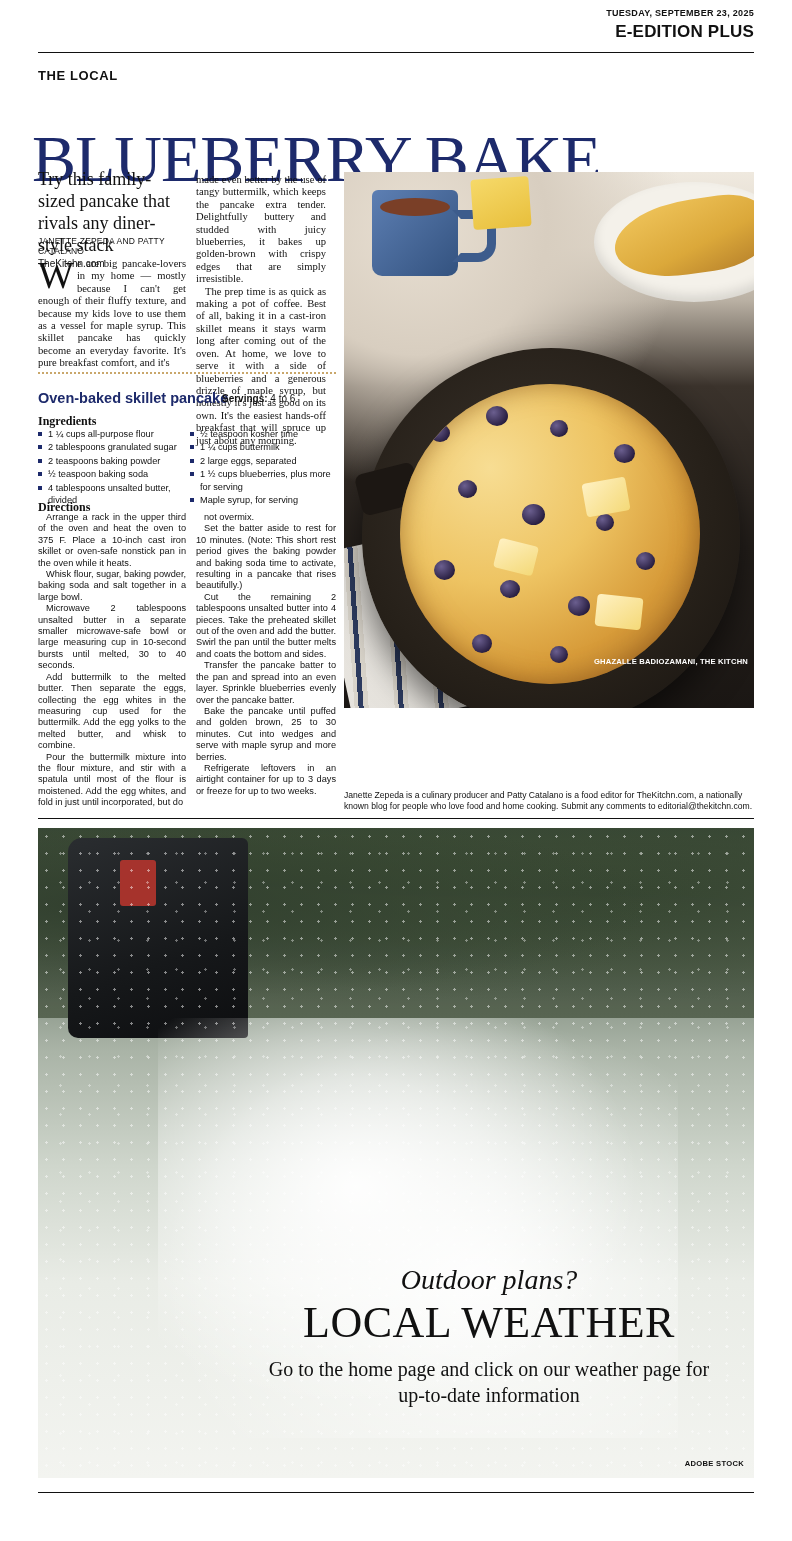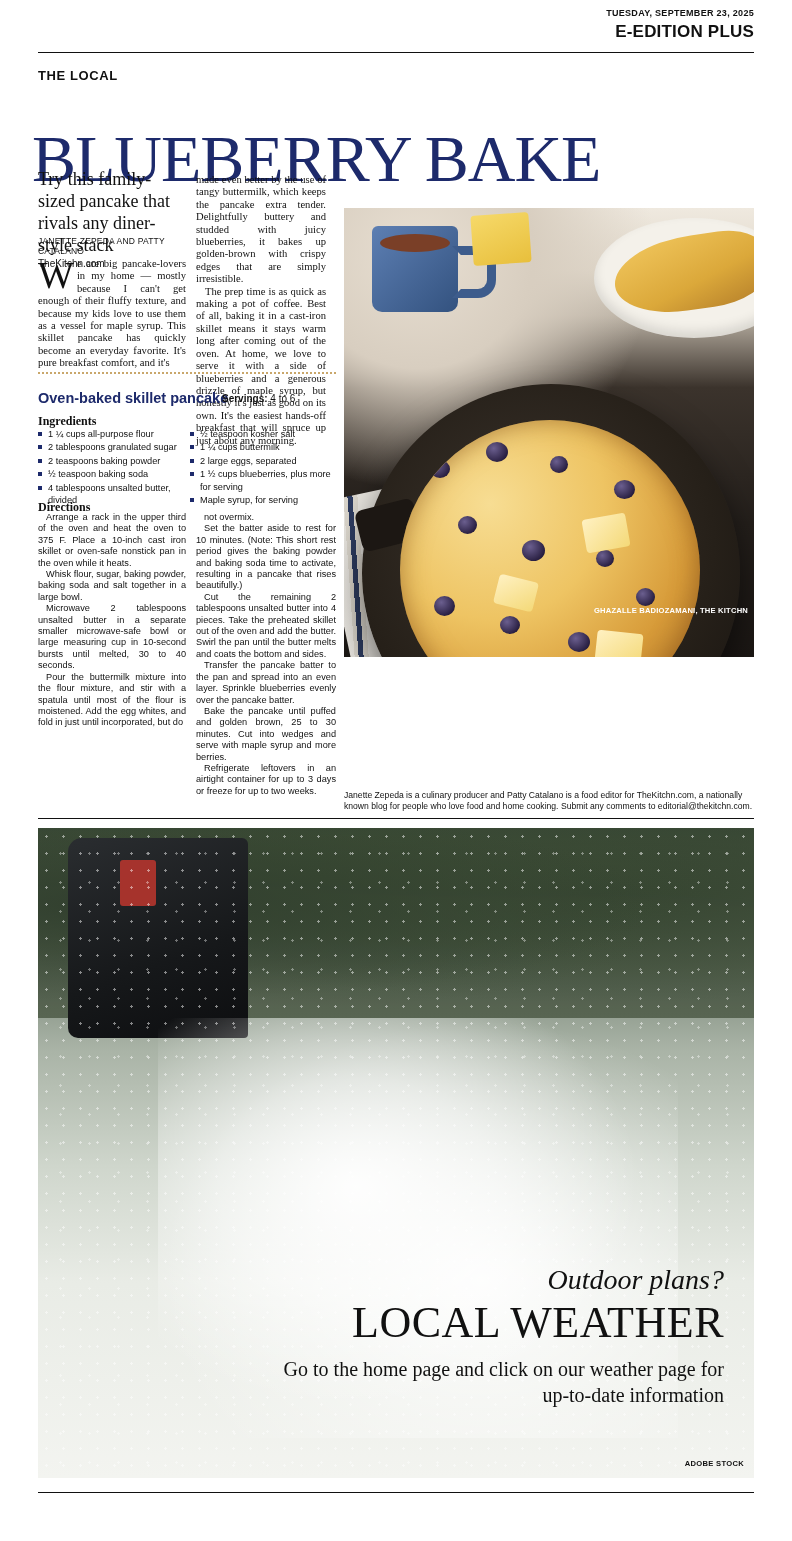--- a/index.html
+++ b/index.html
@@ -203,24 +203,23 @@
   .dir p { margin: 0; text-indent: 8px; }
   .dir-a { left: 38px; top: 512px; width: 148px; }
   .dir-b { left: 196px; top: 512px; width: 140px; }
 
   
   .photo-main {
     position: absolute;
     left: 344px;
     top: 172px;
     width: 410px;
-    height: 449px;
+    height: 536px;
     overflow: hidden;
     background: #737373;
-    margin-top: 36px;
   }
   .photo-main .sky {
     position: absolute; inset: 0;
     background:
       radial-gradient(circle at 18% 10%, #e8dfd2 0%, #d8cec0 22%, rgba(216,206,192,0) 45%),
       linear-gradient(180deg, #efe9df 0%, #e0d8cb 14%, #b9b0a3 24%, #3b332c 40%, #241f1b 70%, #1b1714 100%);
   }
   
   .mug {
     position: absolute;
@@ -402,21 +401,21 @@
       radial-gradient(circle, rgba(255,255,255,0.7) 1px, rgba(255,255,255,0) 1.4px);
     background-size: 17px 17px, 29px 29px;
     background-position: 0 0, 8px 11px;
     opacity: 0.55;
   }
   .promo-text {
     position: absolute;
     right: 30px;
     bottom: 70px;
     width: 470px;
-    text-align: right;
+    text-align: center;
     color: #111;
     margin-top: 12px;
   }
   .promo-text .l1 {
     font-family: "Liberation Serif", serif;
     font-style: italic;
     font-size: 28px;
     line-height: 32px;
   }
   .promo-text .l2 {
@@ -491,32 +490,33 @@
 
   <div class="sec-head ing-head">Ingredients</div>
   <ul class="ing ing-a">
     <li>1 ¼ cups all-purpose flour</li>
     <li>2 tablespoons granulated sugar</li>
     <li>2 teaspoons baking powder</li>
     <li>½ teaspoon baking soda</li>
     <li>4 tablespoons unsalted butter, divided</li>
   </ul>
   <ul class="ing ing-b">
-    <li>½ teaspoon kosher salt</li>
+    <li>½ teaspoon kosher time</li>
     <li>1 ¼ cups buttermilk</li>
     <li>2 large eggs, separated</li>
     <li>1 ½ cups blueberries, plus more for serving</li>
     <li>Maple syrup, for serving</li>
   </ul>
 
   <div class="sec-head dir-head">Directions</div>
   <div class="dir dir-a">
     <p>Arrange a rack in the upper third of the oven and heat the oven to 375 F. Place a 10-inch cast iron skillet or oven-safe nonstick pan in the oven while it heats.</p>
     <p>Whisk flour, sugar, baking powder, baking soda and salt together in a large bowl.</p>
     <p>Microwave 2 tablespoons unsalted butter in a separate smaller microwave-safe bowl or large measuring cup in 10-second bursts until melted, 30 to 40 seconds.</p>
+    <p>Add buttermilk to the melted butter. Then separate the eggs, collecting the egg whites in the measuring cup used for the buttermilk. Add the egg yolks to the melted butter, and whisk to combine.</p>
     <p>Pour the buttermilk mixture into the flour mixture, and stir with a spatula until most of the flour is moistened. Add the egg whites, and fold in just until incorporated, but do</p>
   </div>
   <div class="dir dir-b">
     <p>not overmix.</p>
     <p>Set the batter aside to rest for 10 minutes. (Note: This short rest period gives the baking powder and baking soda time to activate, resulting in a pancake that rises beautifully.)</p>
     <p>Cut the remaining 2 tablespoons unsalted butter into 4 pieces. Take the preheated skillet out of the oven and add the butter. Swirl the pan until the butter melts and coats the bottom and sides.</p>
     <p>Transfer the pancake batter to the pan and spread into an even layer. Sprinkle blueberries evenly over the pancake batter.</p>
     <p>Bake the pancake until puffed and golden brown, 25 to 30 minutes. Cut into wedges and serve with maple syrup and more berries.</p>
     <p>Refrigerate leftovers in an airtight container for up to 3 days or freeze for up to two weeks.</p>
   </div>

